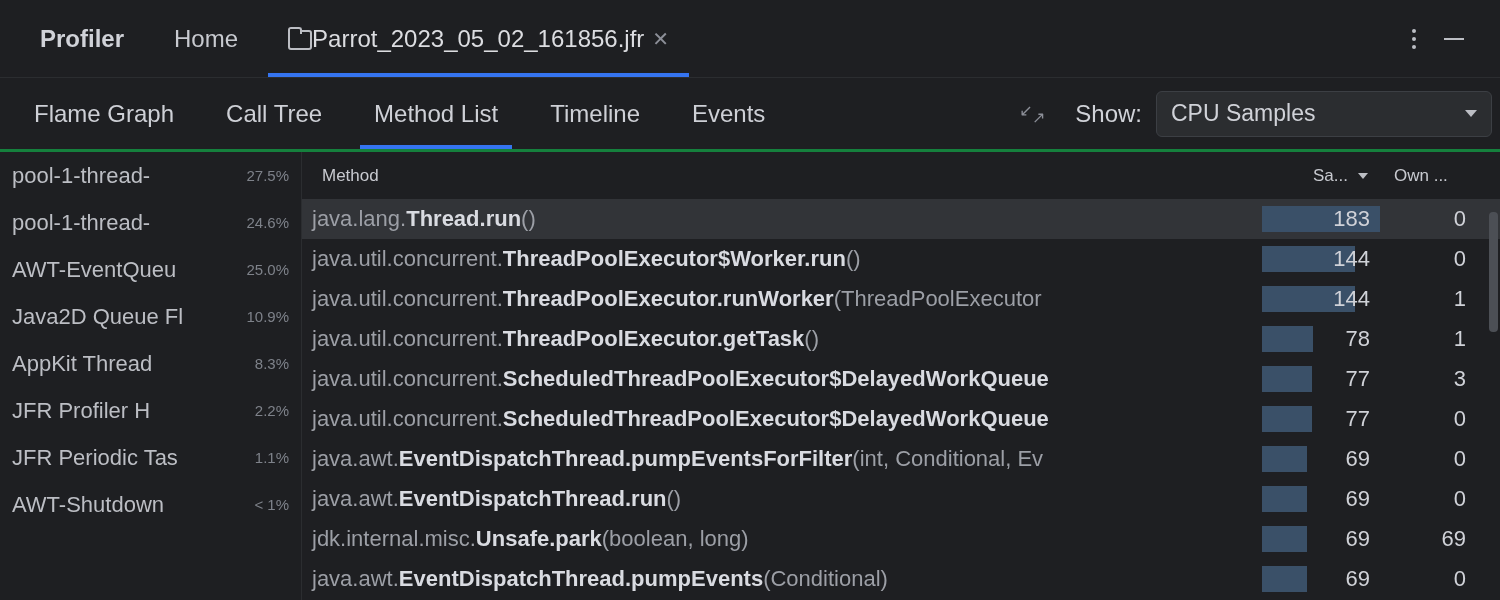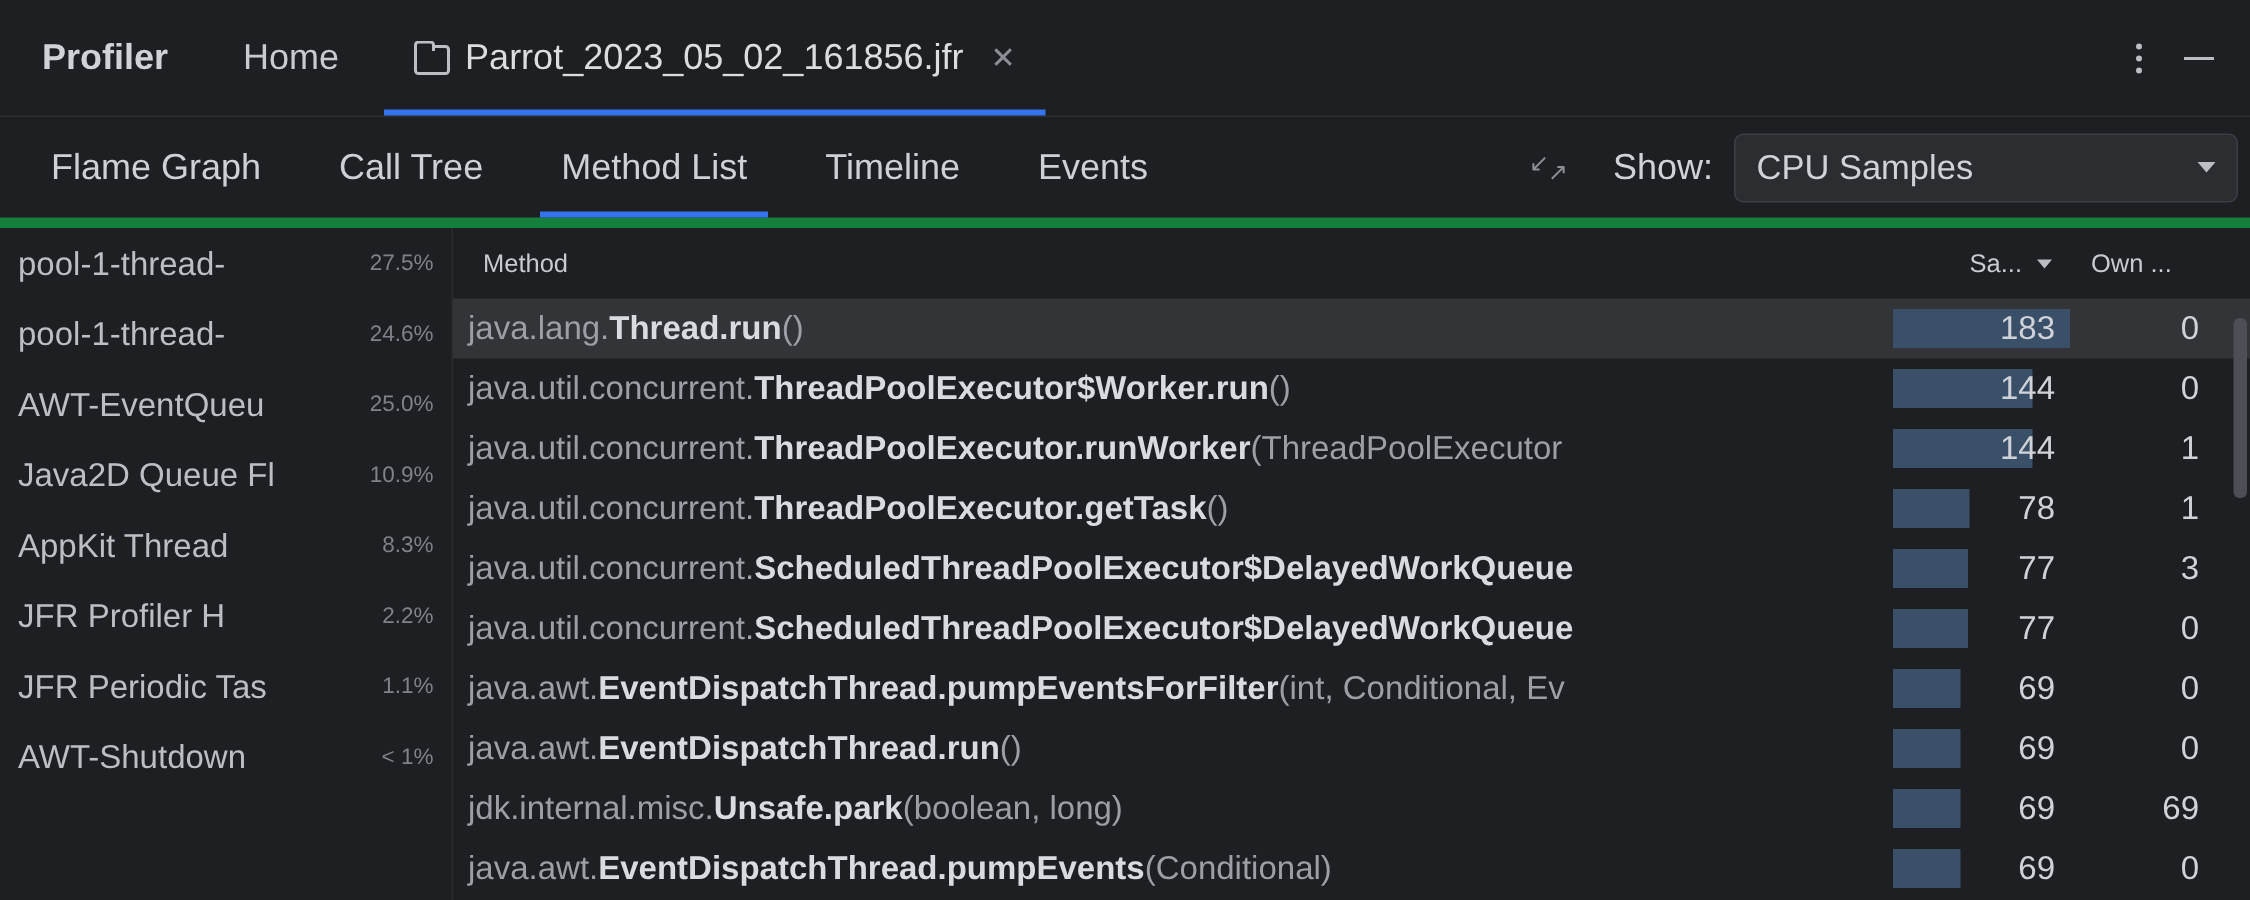--- a/index.html
+++ b/index.html
@@ -12,38 +12,38 @@
     height: 600px;
     overflow: hidden;
   }
 
   
   .topbar {
     display: flex;
     align-items: center;
     height: 78px;
     border-bottom: 1px solid #2b2d30;
-    padding: 0 8px;
+    padding: 0 20px;
     position: relative;
   }
   .topbar .title {
     font-weight: 600;
     color: #d0d2d8;
     padding: 0 20px;
     font-size: 24px;
   }
   .topbar .home {
     padding: 0 30px;
     font-size: 24px;
     color: #c8cad0;
   }
   .topbar .filetab {
     display: flex;
     align-items: center;
-    gap: 10px;
+    gap: 0;
     height: 100%;
     padding: 0 20px;
     font-size: 24px;
     color: #dcdde1;
     position: relative;
   }
   .topbar .filetab::after {
     content: "";
     position: absolute;
     left: 0; right: 0; bottom: 0;
@@ -76,21 +76,21 @@
   .topbar .righticons { display: flex; align-items: center; gap: 28px; padding-right: 16px; }
   .vdots { width: 4px; display: flex; flex-direction: column; gap: 4px; }
   .vdots span { width: 4px; height: 4px; background: #bcbec4; border-radius: 50%; }
   .minimize { width: 20px; height: 2px; background: #bcbec4; }
 
   
   .viewbar {
     display: flex;
     align-items: center;
     height: 74px;
-    border-bottom: 7px solid #15803d;
+    border-bottom: 3px solid #15803d;
     padding: 0 8px;
   }
   .viewtab {
     font-size: 24px;
     padding: 0 26px;
     height: 100%;
     display: flex;
     align-items: center;
     color: #ced0d6;
     position: relative;

